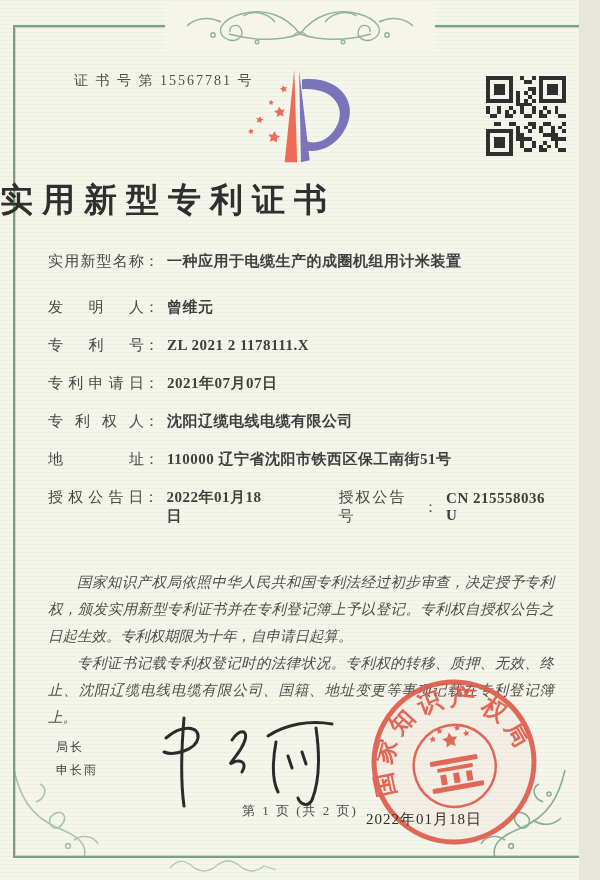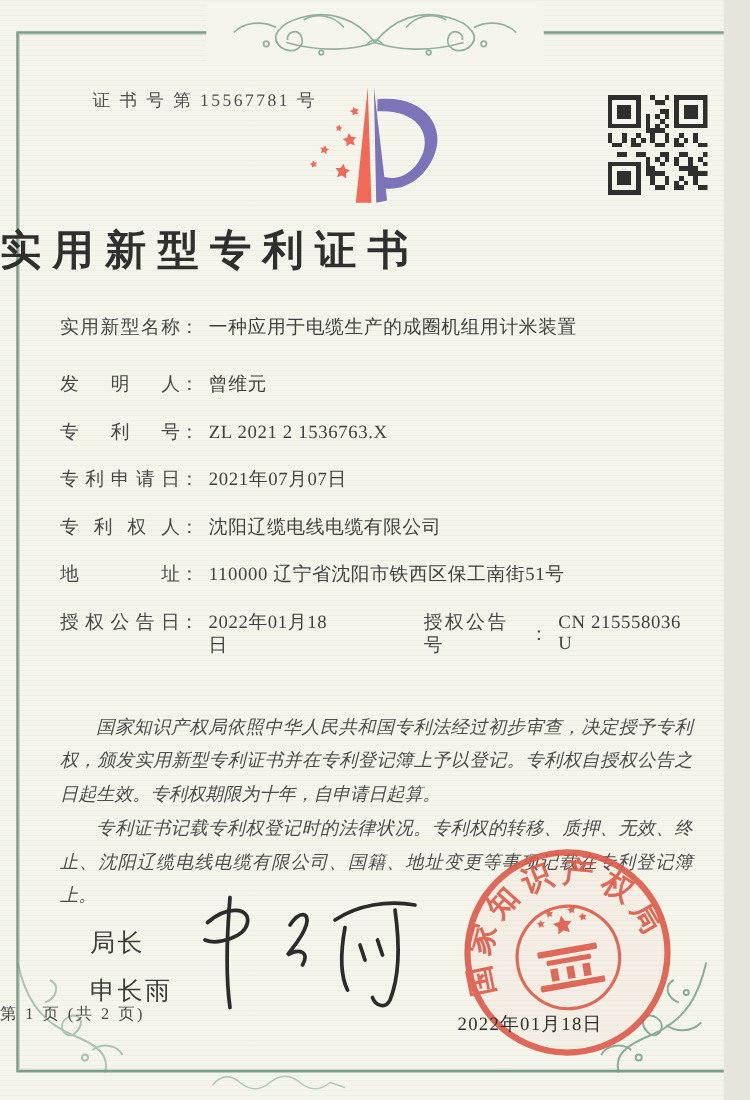--- a/index.html
+++ b/index.html
@@ -59,43 +59,43 @@
 
   .fields{position:absolute;left:48px;top:252px;width:512px;}
   .field-row{display:flex;align-items:baseline;height:38px;font-size:15px;color:var(--ink-soft);}
   .field-row.first{height:46px;}
   .field-label{
     display:inline-block;width:96px;
     text-align:justify;text-align-last:justify;
     color:#474747;
   }
   .field-colon{margin-right:8px;color:#474747;}
-  .field-value{letter-spacing:.5px;color:#3f3f3f;}
+  .field-value{letter-spacing:.5px;color:#3f3f3f;font-weight:bold;}
   .field-pair2{margin-left:62px;display:flex;align-items:center;}
   .field-label2{letter-spacing:2px;color:#474747;}
 
   .paragraphs{
     position:absolute;left:48px;top:526px;width:506px;
     font-size:14.5px;line-height:1.86;color:#4c4c4c;
     font-style:italic;text-align:justify;margin-top:43px;
   }
   .paragraphs p{text-indent:2em;}
 
-  .officer{position:absolute;left:72px;top:736px;font-size:20px;color:#3c3c3c;line-height:1.9;letter-spacing:2px;}
+  .officer{position:absolute;left:56px;top:736px;font-size:12px;color:#3c3c3c;line-height:1.9;letter-spacing:2px;}
   .signature{position:absolute;left:140px;top:712px;width:210px;height:100px;}
 
   .seal{position:absolute;left:366px;top:674px;width:176px;height:176px;transform:rotate(-10deg);opacity:.9;}
   .seal-date{
     position:absolute;left:366px;top:810px;width:160px;
     font-size:15px;color:#2e2e2e;letter-spacing:1px;
   }
 
   .page-footer{
     position:absolute;left:0;top:802px;width:600px;
-    font-size:13px;color:#4a4a4a;letter-spacing:2px;
+    text-align:center;font-size:13px;color:#4a4a4a;letter-spacing:2px;
   }
 </style>
 </head>
 <body>
 
 <div id="certificate">
 
   <div class="frame"></div>
 
   <div class="flourish-top">
@@ -279,21 +279,21 @@
       <span class="field-value">一种应用于电缆生产的成圈机组用计米装置</span>
     </div>
     <div class="field-row">
       <span class="field-label">发明人</span>
         <span class="field-colon">：</span>
       <span class="field-value">曾维元</span>
     </div>
     <div class="field-row">
       <span class="field-label">专利号</span>
         <span class="field-colon">：</span>
-      <span class="field-value">ZL 2021 2 1536763.X</span>
+      <span class="field-value">ZL 2021 2 1178111.X</span>
     </div>
     <div class="field-row">
       <span class="field-label">专利申请日</span>
         <span class="field-colon">：</span>
       <span class="field-value">2021年07月07日</span>
     </div>
     <div class="field-row">
       <span class="field-label">专利权人</span>
         <span class="field-colon">：</span>
       <span class="field-value">沈阳辽缆电线电缆有限公司</span>

